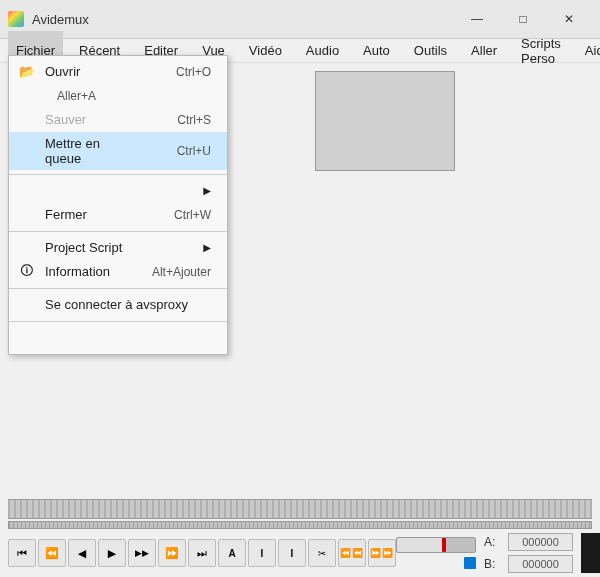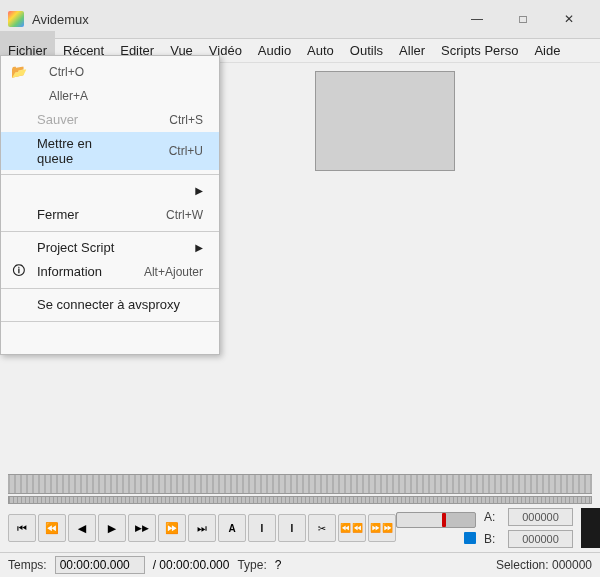--- a/index.html
+++ b/index.html
@@ -67,20 +67,21 @@
       z-index: 100;
     }
     .menu-item {
       padding: 2px 8px;
       cursor: pointer;
       height: 40px;
       display: flex;
       align-items: center;
       color: #222;
       position: relative;
+      margin-left: 8px;
     }
     .menu-item.active { background: #d0d0d0; }
 
     
     .dropdown {
       position: absolute;
       top: 24px;
       left: 0;
       background: #f8f8f8;
       border: 1px solid #bbb;
@@ -369,20 +370,21 @@
 </div>
 
 <div class="menu-bar">
   <div class="menu-item active">
     <span>Fichier</span>
 
     <div class="dropdown">
 
       <div class="dropdown-item">
         <span class="dropdown-icon">📂</span>
+        <span class="dropdown-label">Ouvrir</span>
         <span class="dropdown-shortcut">Ctrl+O</span>
       </div>
 
       <div class="dropdown-item">
         <span class="dropdown-shortcut">Aller+A</span>
       </div>
 
       <div class="dropdown-item disabled">
         <span class="dropdown-label">Sauver</span>
         <span class="dropdown-shortcut">Ctrl+S</span>
@@ -546,24 +548,13 @@
         </div>
         <div class="ab-row">
           <span class="ab-label">B:</span>
           <input type="text" class="ab-input" value="000000" style="">
         </div>
       </div>
       <div class="black-box"></div>
     </div>
   </div>
 
-  <div class="status-bar">
-    <span class="status-time-label">Temps:</span>
-    <input type="text" class="status-time-input" value="00:00:00.000" style="">
-    <span>/ 00:00:00.000</span>
-    <span class="status-type">Type:</span>
-    <span>?</span>
-    <span class="status-selection">
-      <span>Selection:</span>
-      <span>000000</span>
-    </span>
-  </div>
 </div>
 
 </body></html>

